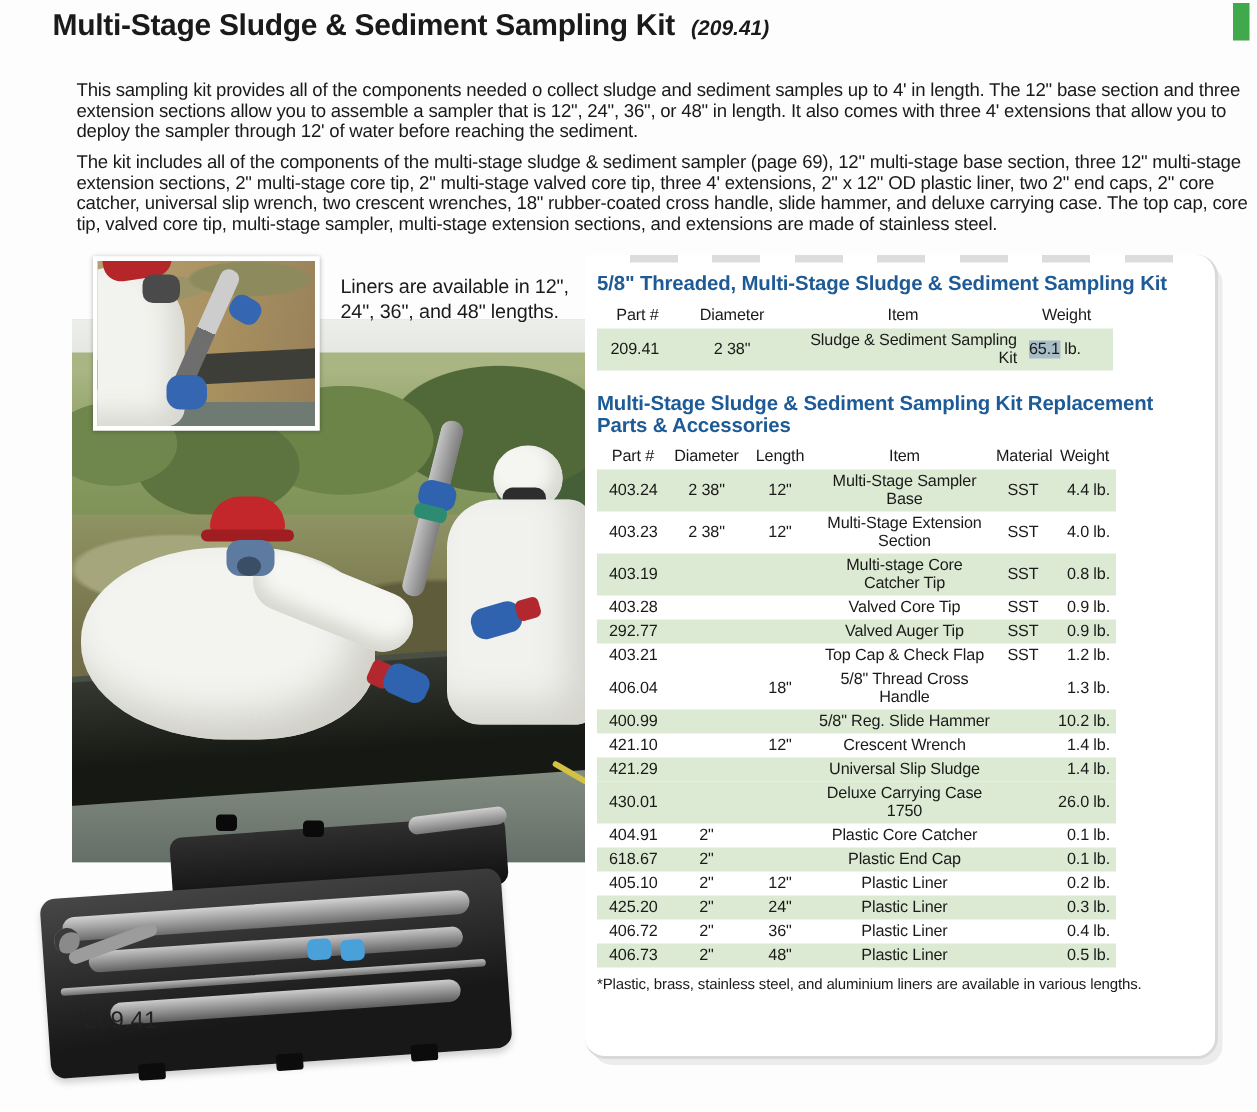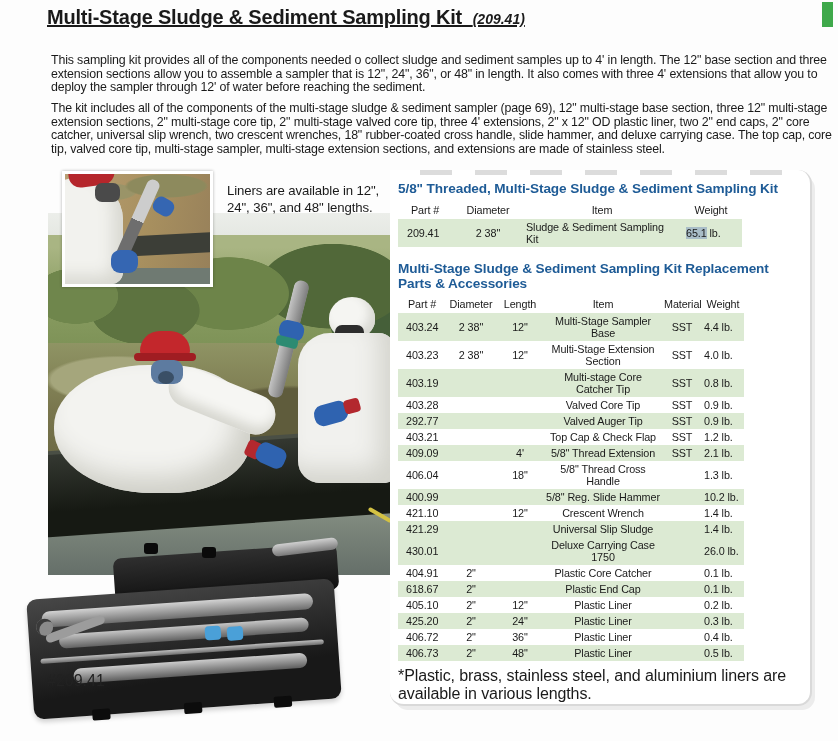--- a/index.html
+++ b/index.html
@@ -3,22 +3,22 @@
 <meta charset="utf-8">
 <style>
   html,body{margin:0;padding:0;background:#ffffff;}
   .page{position:relative;width:838px;height:741px;background:#fdfdfd;overflow:hidden;
         font-family:"Liberation Sans",sans-serif;color:#1a1a1a;}
 
   
   .corner-tab{position:absolute;left:822px;top:2px;width:11px;height:25px;background:#3fa94b;}
 
   
-  .page-title{position:absolute;left:47px;top:6px;margin:0;font-size:20px;font-weight:bold;
-              letter-spacing:-0.2px;white-space:nowrap;text-decoration:underline;}
+  .page-title{position:absolute;left:35px;top:6px;margin:0;font-size:20px;font-weight:bold;
+              letter-spacing:-0.2px;white-space:nowrap;}
   .page-title .part-ref{font-weight:600;font-style:italic;font-size:14px;letter-spacing:0;}
 
   .desc{position:absolute;left:35px;width:788px;margin:16px;font-size:12.4px;line-height:13.5px;
         letter-spacing:-0.15px;}
   .desc.p1{top:38px;}
   .desc.p2{top:86px;}
 
   
   .field-photo{position:absolute;left:48px;top:213px;width:347px;height:362px;overflow:hidden;background:#cfd3cc;}
   .fp-sky{position:absolute;left:0;top:0;right:0;height:48px;background:linear-gradient(#eceeea,#dde1da);}
@@ -137,37 +137,37 @@
   table.cat td,table.cat th{font-size:10.8px;line-height:12px;padding:2px 2px;font-weight:normal;
     color:#1a1a1a;letter-spacing:-0.1px;}
   table.cat th{padding:2px 2px 3px 2px;text-align:center;}
   tr.green{background:#dcead3;margin-left:36px;}
 
   #kit-table{width:344px;}
   #kit-table col.c1{width:54px;} #kit-table col.c2{width:72px;}
   #kit-table col.c3{width:156px;} #kit-table col.c4{width:62px;}
   #kit-table td:nth-child(1){text-align:left;padding-left:9px;}
   #kit-table td:nth-child(2){text-align:center;}
-  #kit-table td:nth-child(3){text-align:left;}
+  #kit-table td:nth-child(3){text-align:right;}
   #kit-table td:nth-child(4){text-align:left;padding-left:6px;}
   .hl{background:#a9bdc7;}
 
   #parts-table{width:346px;margin-top:4px;}
   #parts-table col.c1{width:48px;} #parts-table col.c2{width:50px;}
   #parts-table col.c3{width:48px;} #parts-table col.c4{width:118px;}
   #parts-table col.c5{width:40px;} #parts-table col.c6{width:42px;}
   #parts-table td{height:12px;}
   #parts-table td:nth-child(1){text-align:left;padding-left:8px;}
   #parts-table td:nth-child(2){text-align:center;}
   #parts-table td:nth-child(3){text-align:center;}
   #parts-table td:nth-child(4){text-align:center;}
   #parts-table td:nth-child(5){text-align:center;}
-  #parts-table td:nth-child(6){text-align:left;padding-right:4px;}
-
-  .footnote{margin-top:6px;font-size:16px;letter-spacing:-0.1px;}
+  #parts-table td:nth-child(6){text-align:right;padding-right:4px;}
+
+  .footnote{margin-top:6px;font-size:10px;letter-spacing:-0.1px;}
 </style>
 </head>
 <body>
 
 <div class="page">
 
   <div class="corner-tab"></div>
 
   <h1 class="page-title"><span>Multi-Stage Sludge &amp; Sediment Sampling Kit</span>&nbsp;&nbsp;<span class="part-ref">(209.41)</span></h1>
 
@@ -330,28 +330,20 @@
               <td>0.9 lb.</td>
             </tr>
             <tr class="">
               <td>403.21</td>
               <td></td>
               <td></td>
               <td>Top Cap &amp; Check Flap</td>
               <td>SST</td>
               <td>1.2 lb.</td>
             </tr>
-            <tr class="green">
-              <td>409.09</td>
-              <td></td>
-              <td>4'</td>
-              <td>5/8" Thread Extension</td>
-              <td>SST</td>
-              <td>2.1 lb.</td>
-            </tr>
             <tr class="">
               <td>406.04</td>
               <td></td>
               <td>18"</td>
               <td>5/8" Thread Cross Handle</td>
               <td></td>
               <td>1.3 lb.</td>
             </tr>
             <tr class="green">
               <td>400.99</td>

